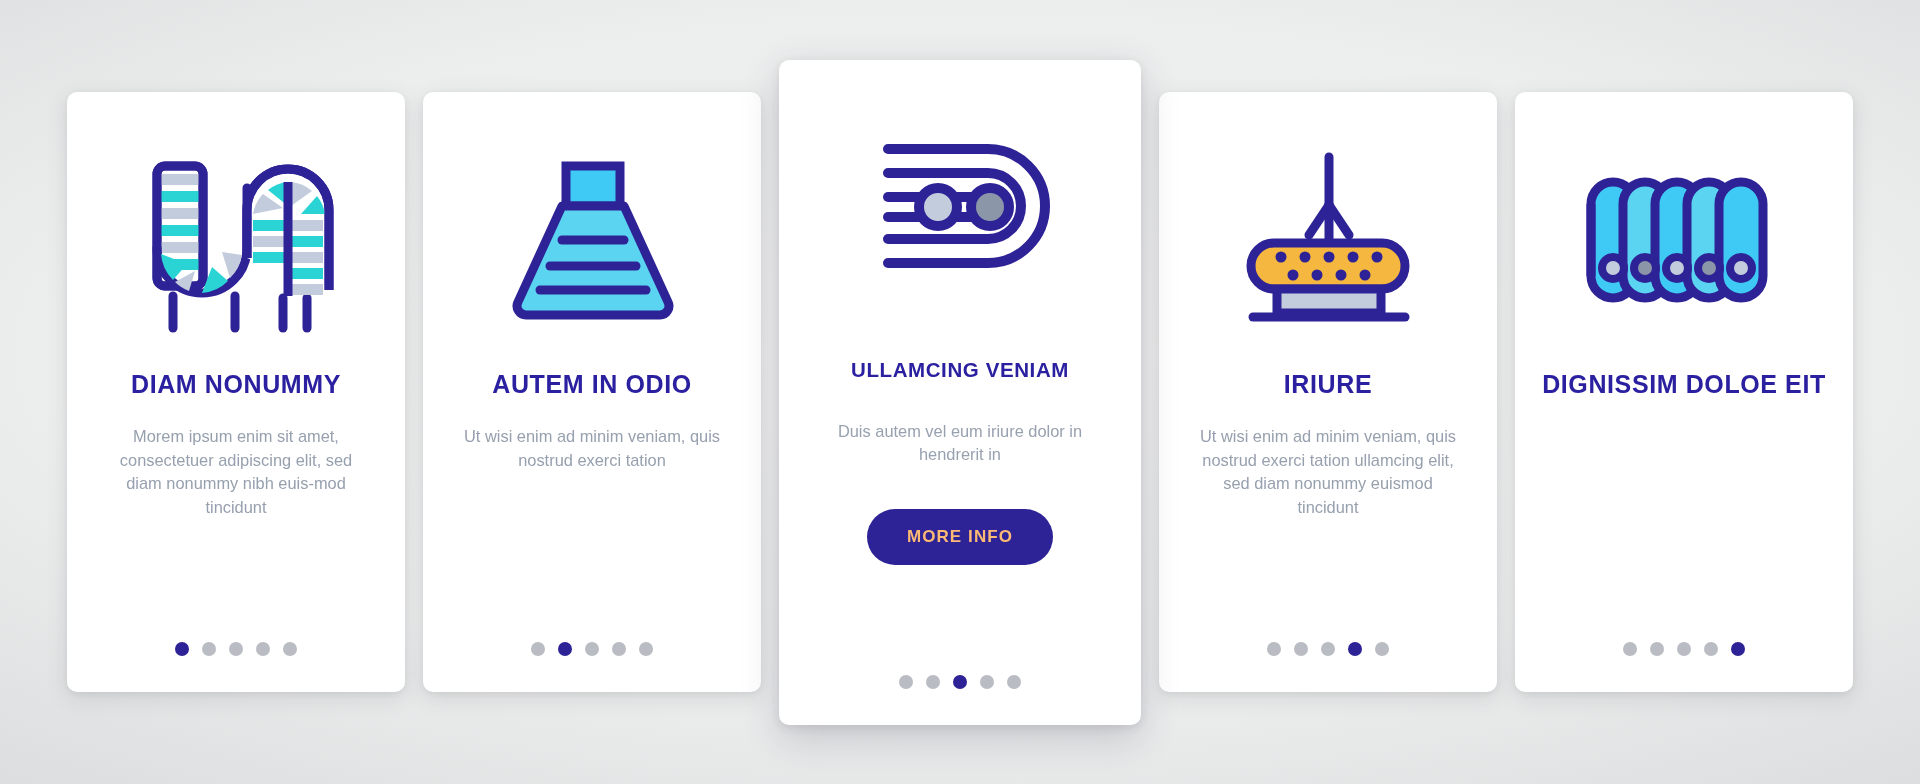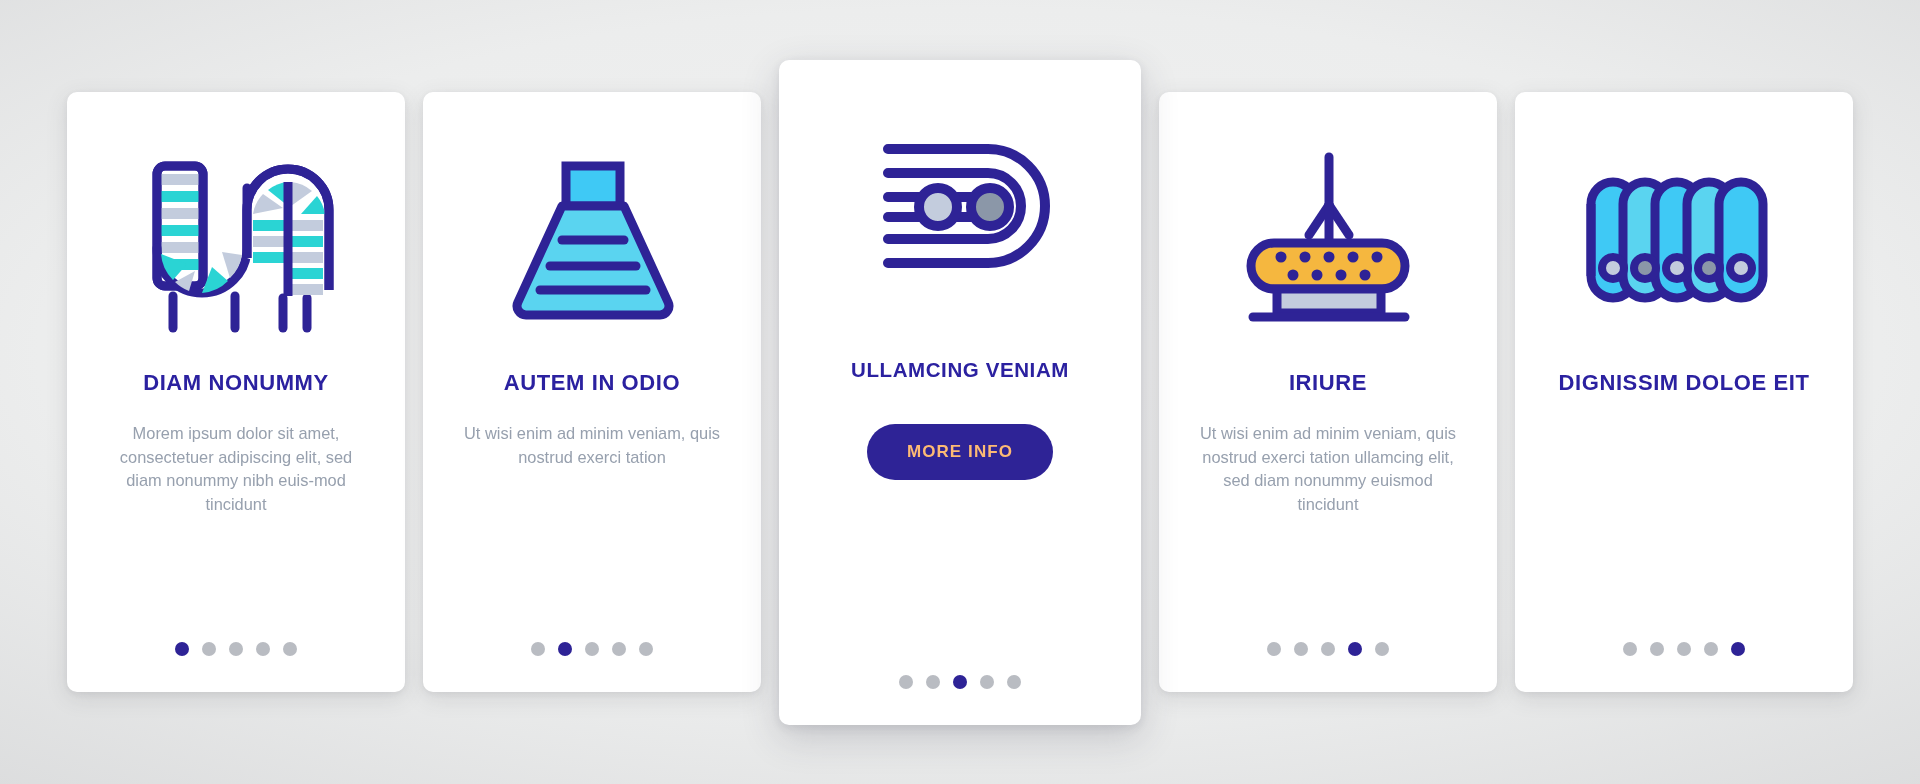--- a/index.html
+++ b/index.html
@@ -39,21 +39,21 @@
   }
   .icon-wrap {
     height:210px;
     width:100%;
     display:flex;
     align-items:center;
     justify-content:center;
   }
   .card.featured .icon-wrap { height:228px; }
   .title {
-    font-size:22px;
+    font-size:25px;
     font-weight:bold;
     letter-spacing:0.6px;
     color:#2b21a0;
     text-align:center;
     text-transform:uppercase;
     margin-top:22px;
   }
   .card.featured .title { font-size:20.5px; margin-top:26px; }
   .body {
     margin-top:26px;
@@ -145,21 +145,21 @@
           <path d="M122 66 a37 37 0 0 1 10 -20 l20 14 z" fill="#c3ccdd"></path>
           <path d="M137 42 a37 37 0 0 1 20 -8 l0 24 z" fill="#2ad4d4"></path>
           <path d="M160 34 a37 37 0 0 1 21 9 l-21 15 z" fill="#c3ccdd"></path>
           <path d="M186 48 a37 37 0 0 1 8 18 l-24 0 z" fill="#2ad4d4"></path>
         </g>
         <path d="M116 110 L116 62 a41 41 0 0 1 82 0 L198 142" fill="none" stroke="#2e2396" stroke-width="9" stroke-linejoin="round"></path>
         <line x1="157" y1="34" x2="157" y2="148" stroke="#2e2396" stroke-width="9"></line>
       </svg>
     </div>
     <div class="title">DIAM NONUMMY</div>
-    <div class="body">Morem ipsum dolor sit amet, consectetuer adipiscing elit, sed diam nonummy nibh euis-mod tincidunt</div>
+    <div class="body">Morem ipsum enim sit amet, consectetuer adipiscing elit, sed diam nonummy nibh euis-mod tincidunt</div>
     <div class="dots">
       <span class="dot active"></span>
       <span class="dot"></span>
       <span class="dot"></span>
       <span class="dot"></span>
       <span class="dot"></span>
     </div>
   </div>
 
   <div class="card">
@@ -192,20 +192,21 @@
           <path d="M30 18 L130 18 a57 57 0 0 1 0 114 L30 132"></path>
           <path d="M30 42 L130 42 a33 33 0 0 1 0 66 L30 108"></path>
           <line x1="30" y1="66" x2="118" y2="66"></line>
           <line x1="30" y1="86" x2="118" y2="86"></line>
         </g>
         <circle cx="80" cy="76" r="19" fill="#c3ccdd" stroke="#2e2396" stroke-width="10"></circle>
         <circle cx="132" cy="76" r="19" fill="#8b97a8" stroke="#2e2396" stroke-width="10"></circle>
       </svg>
     </div>
     <div class="title">ULLAMCING VENIAM</div>
+    <div class="body">Duis autem vel eum iriure dolor in hendrerit in</div>
     <button class="cta">MORE INFO</button>
     <div class="dots">
       <span class="dot"></span>
       <span class="dot"></span>
       <span class="dot active"></span>
       <span class="dot"></span>
       <span class="dot"></span>
     </div>
   </div>
 

